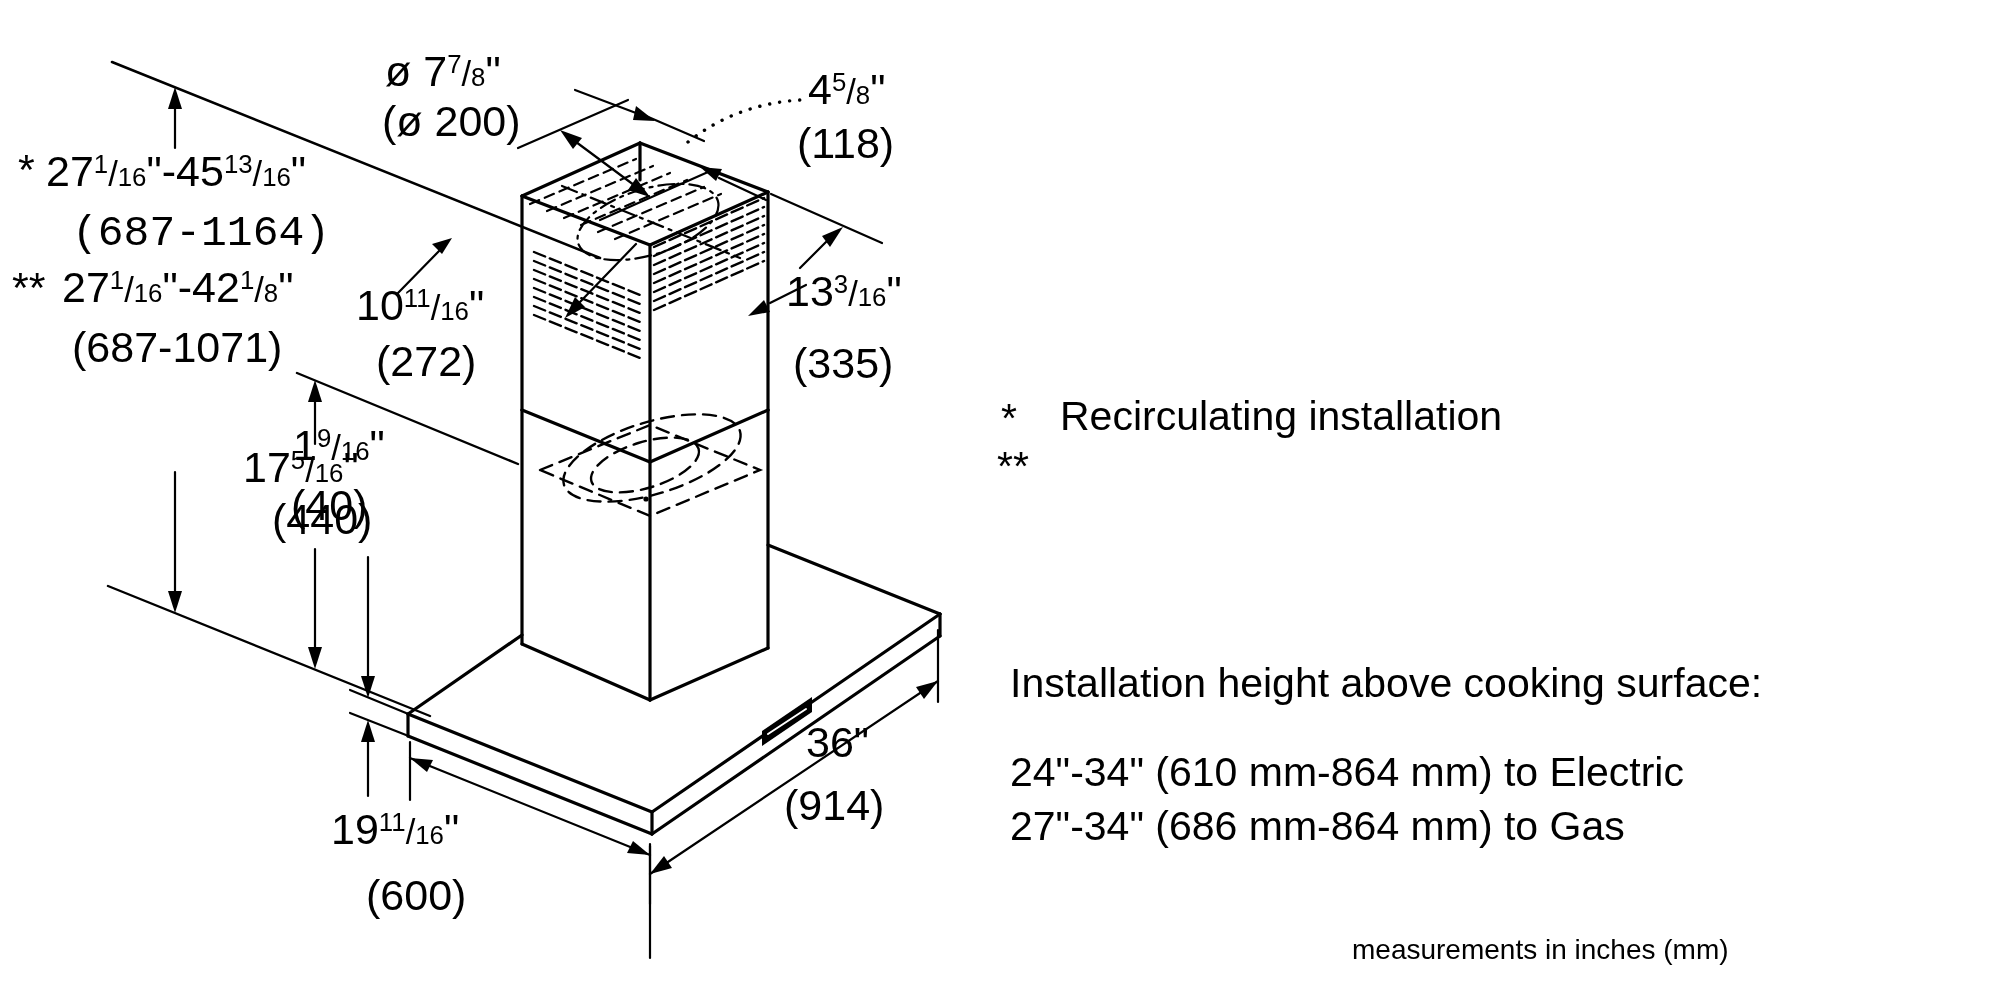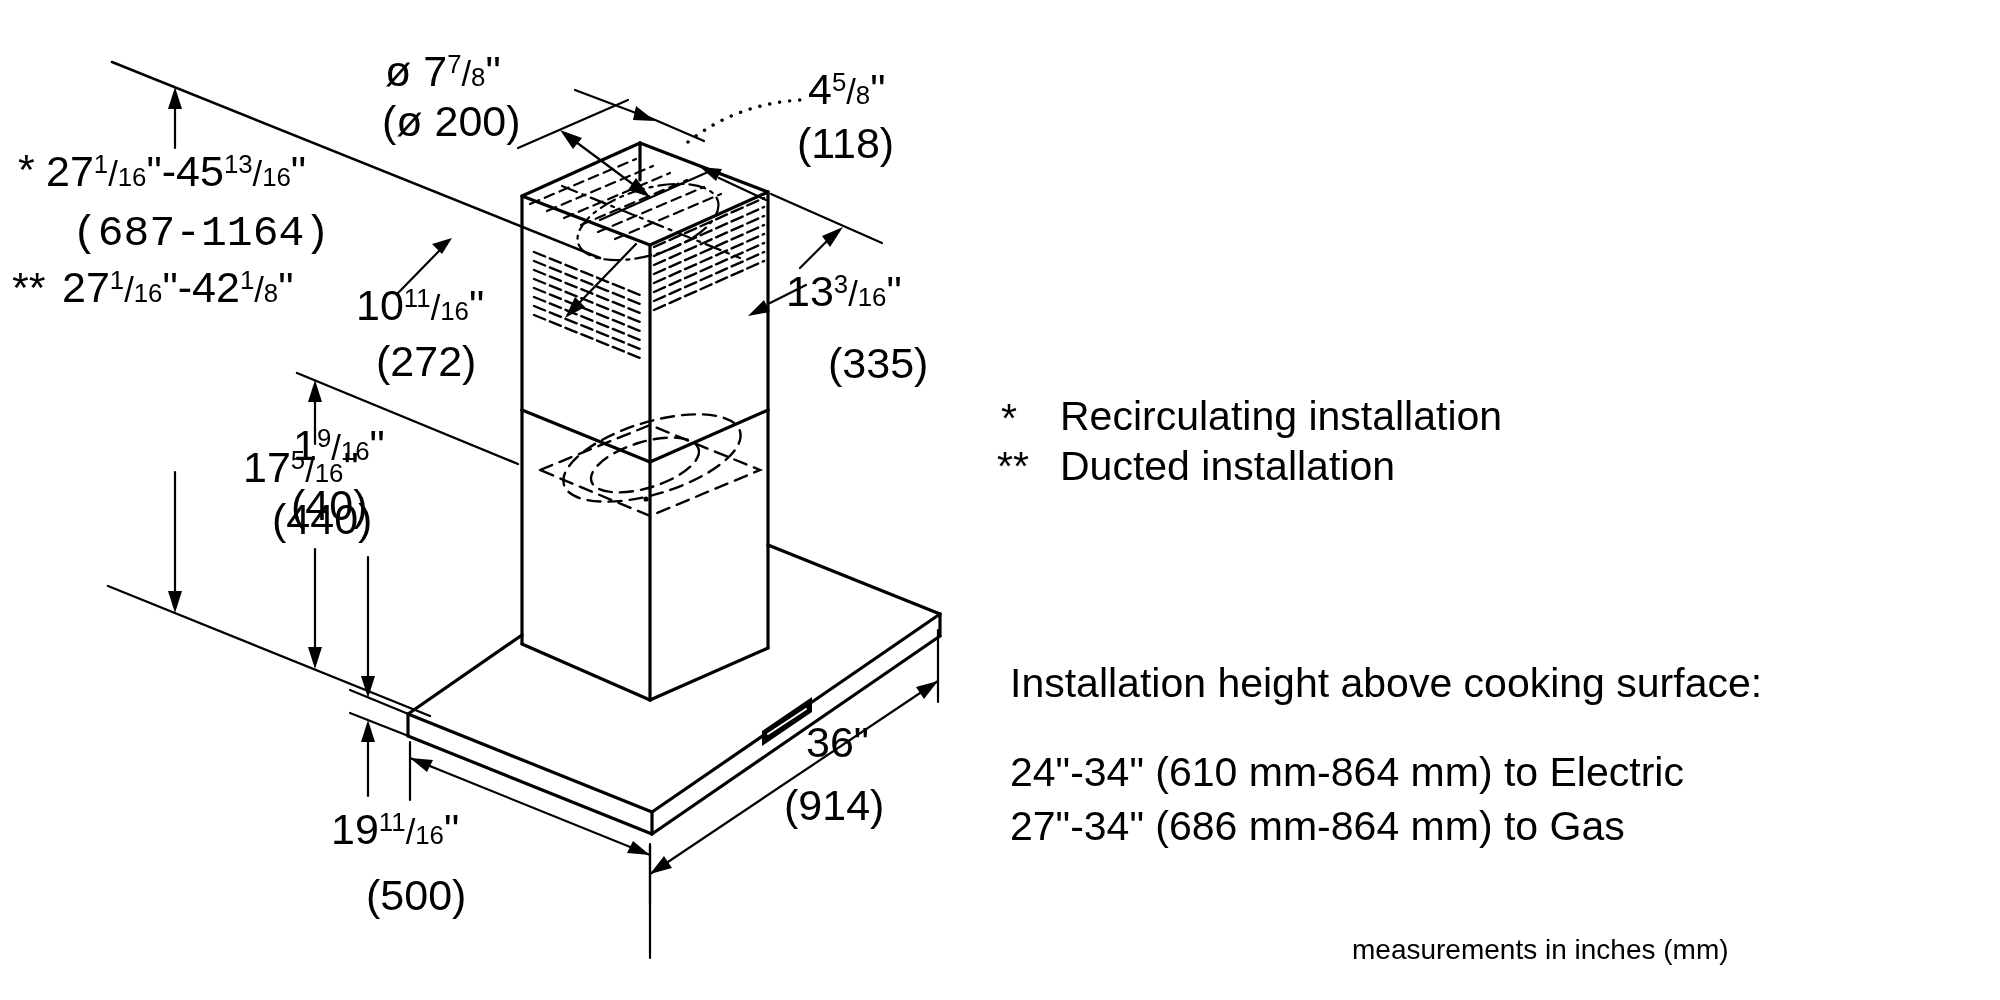--- a/index.html
+++ b/index.html
@@ -187,49 +187,49 @@
         <polygon points="650,855 633,841 627,853" fill="#000" stroke="none"></polygon>
       </g>
     </g>
   </svg>
 
   <div class="lbl dim" style="left:18px;top:148px;">*</div>
   <div class="lbl dim" style="left:46px;top:150px;">27<sup>1</sup><span class="sl">/</span><span class="dn">16</span>"-45<sup>13</sup><span class="sl">/</span><span class="dn">16</span>"</div>
   <div class="lbl dim" style="left:72px;top:212px;font-family:Liberation Mono, monospace;">(687-1164)</div>
   <div class="lbl dim" style="left:12px;top:266px;">**</div>
   <div class="lbl dim" style="left:62px;top:266px;">27<sup>1</sup><span class="sl">/</span><span class="dn">16</span>"-42<sup>1</sup><span class="sl">/</span><span class="dn">8</span>"</div>
+  <div class="lbl dim" style="left:72px;top:326px;">(687-1071)</div>
 
   <div class="lbl dim" style="left:385px;top:50px;">ø 7<sup>7</sup><span class="sl">/</span><span class="dn">8</span>"</div>
   <div class="lbl dim" style="left:382px;top:100px;text-align:center;">(ø 200)</div>
 
   <div class="lbl dim" style="left:808px;top:68px;">4<sup>5</sup><span class="sl">/</span><span class="dn">8</span>"</div>
   <div class="lbl dim" style="left:797px;top:122px;">(118)</div>
 
   <div class="lbl dim" style="left:356px;top:284px;">10<sup>11</sup><span class="sl">/</span><span class="dn">16</span>"</div>
   <div class="lbl dim" style="left:376px;top:340px;text-align:center;">(272)</div>
 
   <div class="lbl dim" style="left:786px;top:270px;">13<sup>3</sup><span class="sl">/</span><span class="dn">16</span>"</div>
-  <div class="lbl dim" style="left:828px;top:342px;">(335)</div>
+  <div class="lbl dim" style="left:793px;top:342px;">(335)</div>
 
   <div class="lbl dim" style="left:243px;top:446px;">17<sup>5</sup><span class="sl">/</span><span class="dn">16</span>"</div>
   <div class="lbl dim" style="left:256px;top:498px;margin-left:16px;">(440)</div>
 
   <div class="lbl dim" style="left:293px;top:424px;">1<sup>9</sup><span class="sl">/</span><span class="dn">16</span>"</div>
   <div class="lbl dim" style="left:291px;top:484px;">(40)</div>
 
   <div class="lbl dim" style="left:331px;top:808px;">19<sup>11</sup><span class="sl">/</span><span class="dn">16</span>"</div>
-  <div class="lbl dim" style="left:366px;top:874px;">(500)</div>
+  <div class="lbl dim" style="left:366px;top:874px;">(600)</div>
 
   <div class="lbl dim" style="left:806px;top:721px;">36"</div>
   <div class="lbl dim" style="left:784px;top:784px;">(914)</div>
 
   <div class="lbl legend" style="left:1001px;top:398px;">*</div>
   <div class="lbl legend" style="left:1060px;top:396px;">Recirculating installation</div>
   <div class="lbl legend" style="left:997px;top:446px;">**</div>
-  <div class="lbl legend" style="left:1060px;top:446px;">Ducted installation</div>
 
   <div class="lbl note" style="left:1010px;top:663px;">Installation height above cooking surface:</div>
   <div class="lbl note" style="left:1010px;top:752px;">24"-34" (610 mm-864 mm) to Electric</div>
   <div class="lbl note" style="left:1010px;top:806px;">27"-34" (686 mm-864 mm) to Gas</div>
 
   <div class="lbl footer" style="left:1352px;top:936px;">measurements in inches (mm)</div>
 
 </div>
 
 </body></html>

